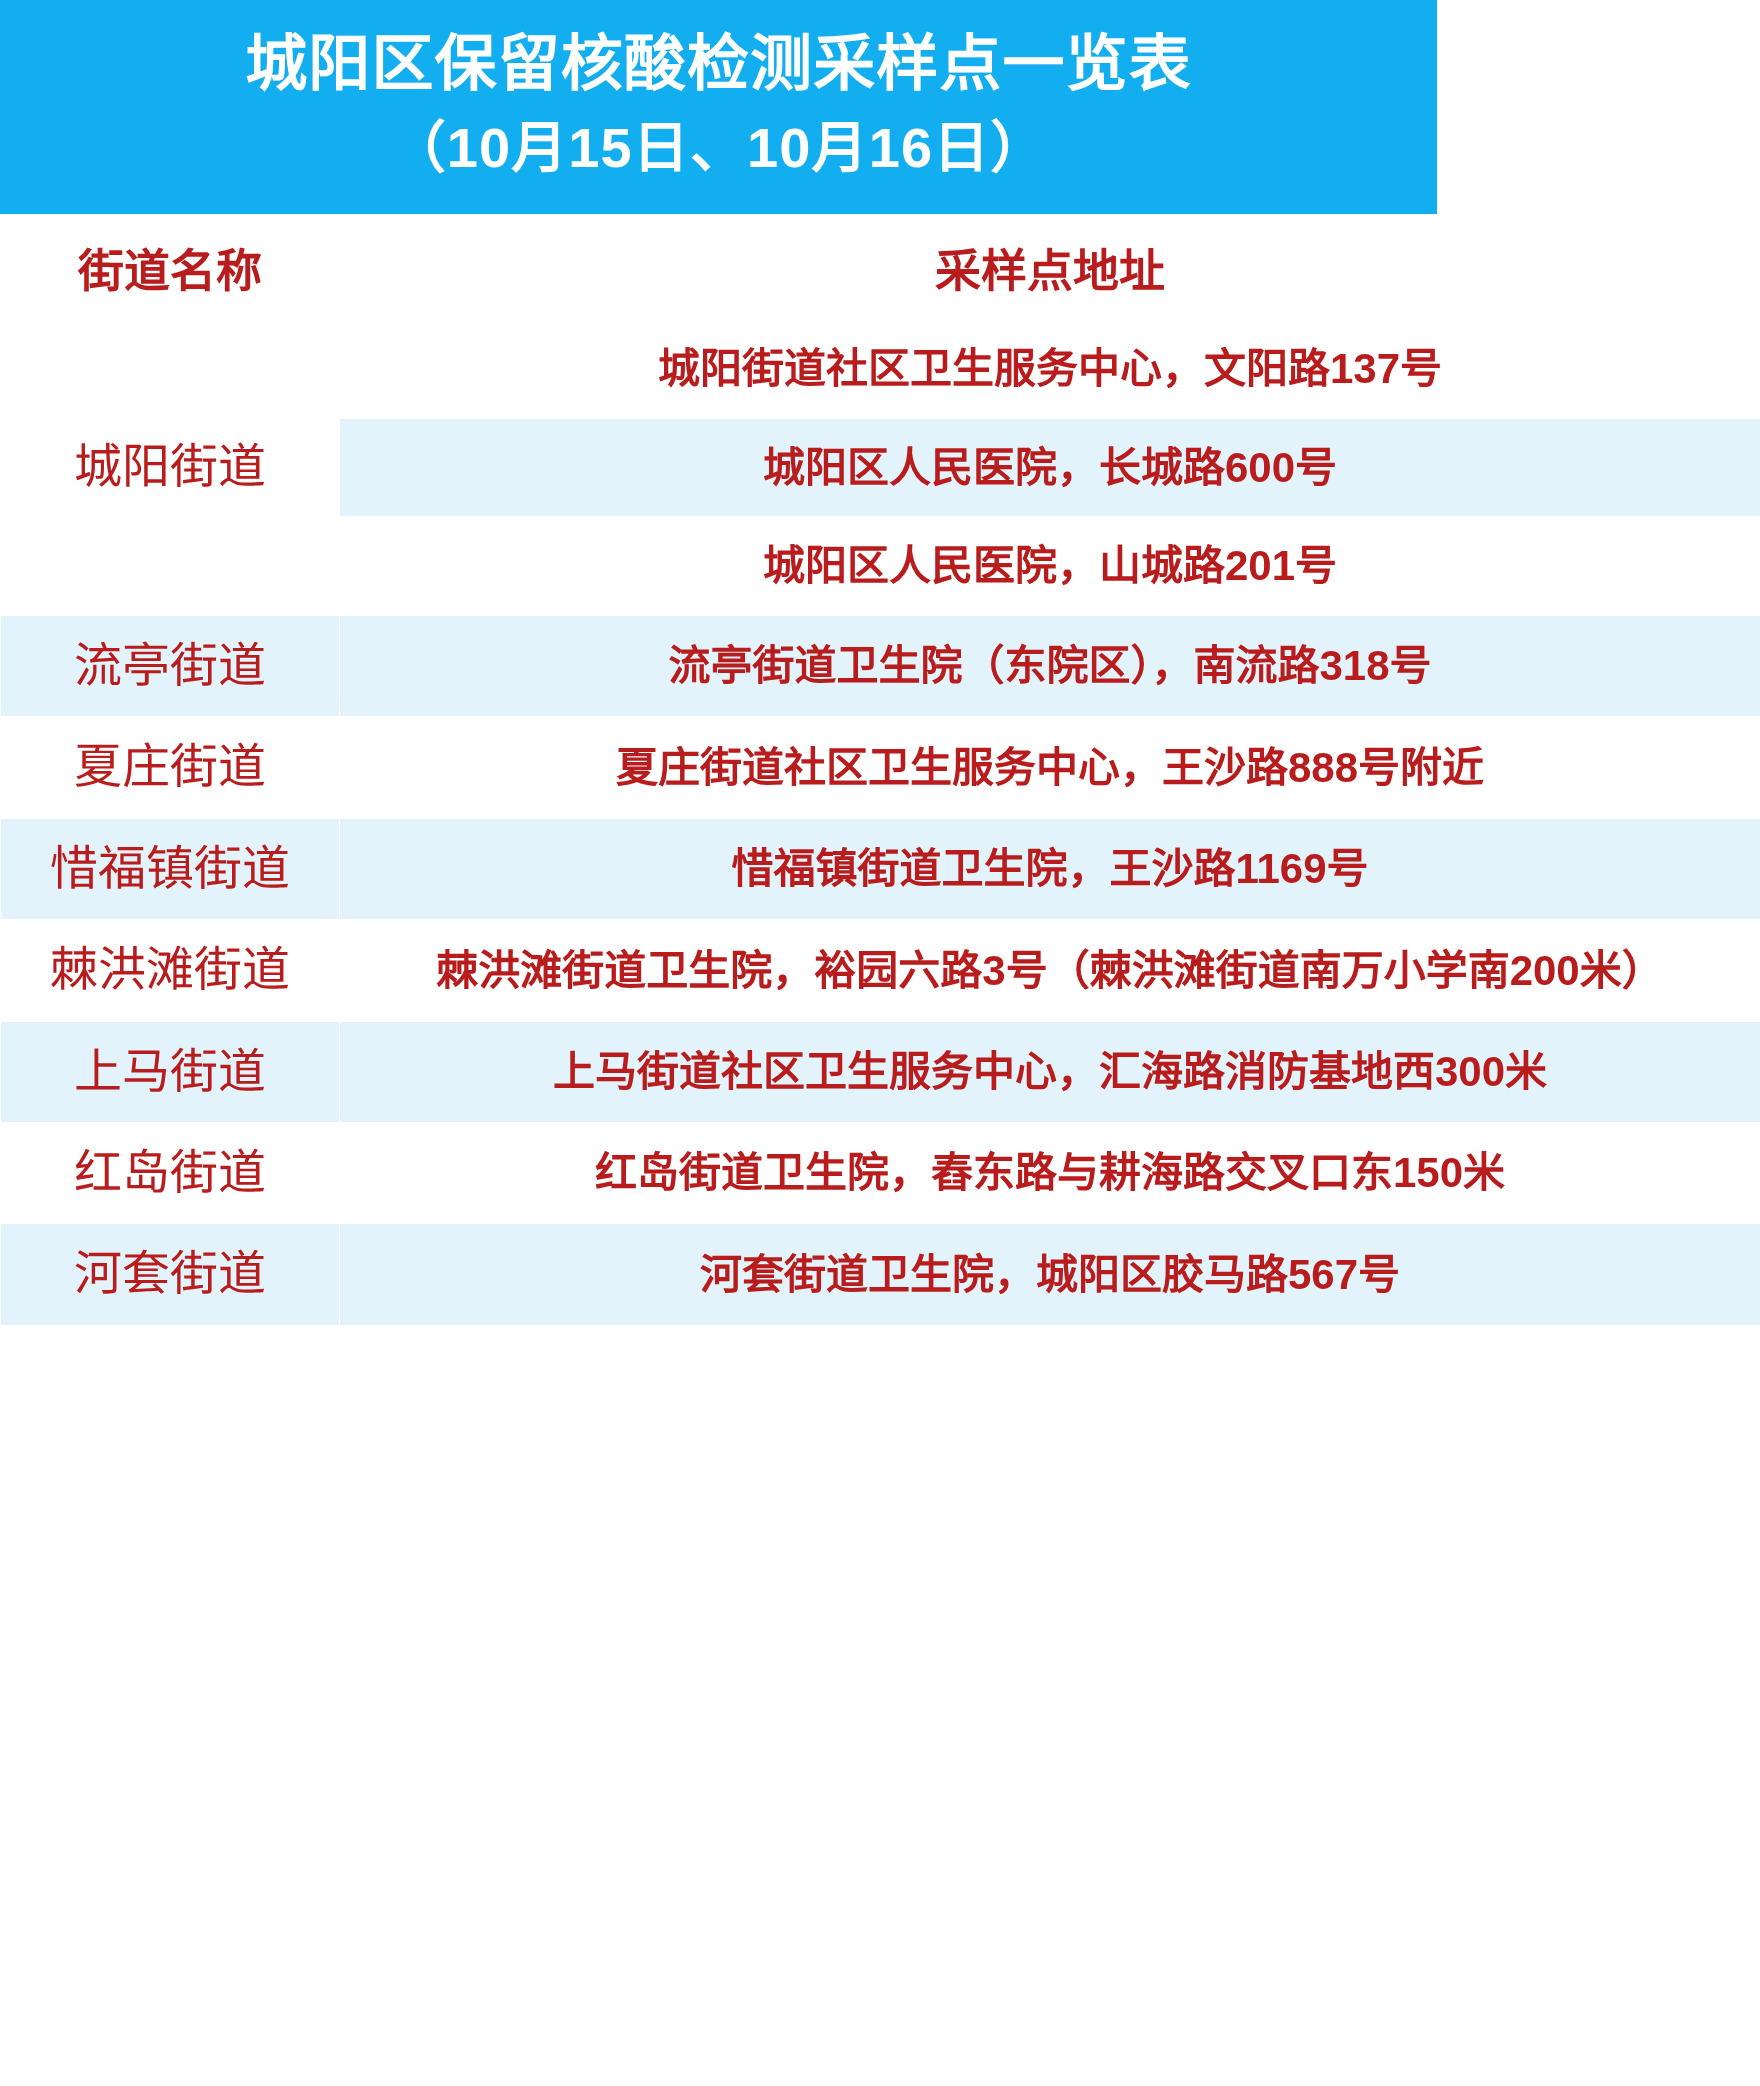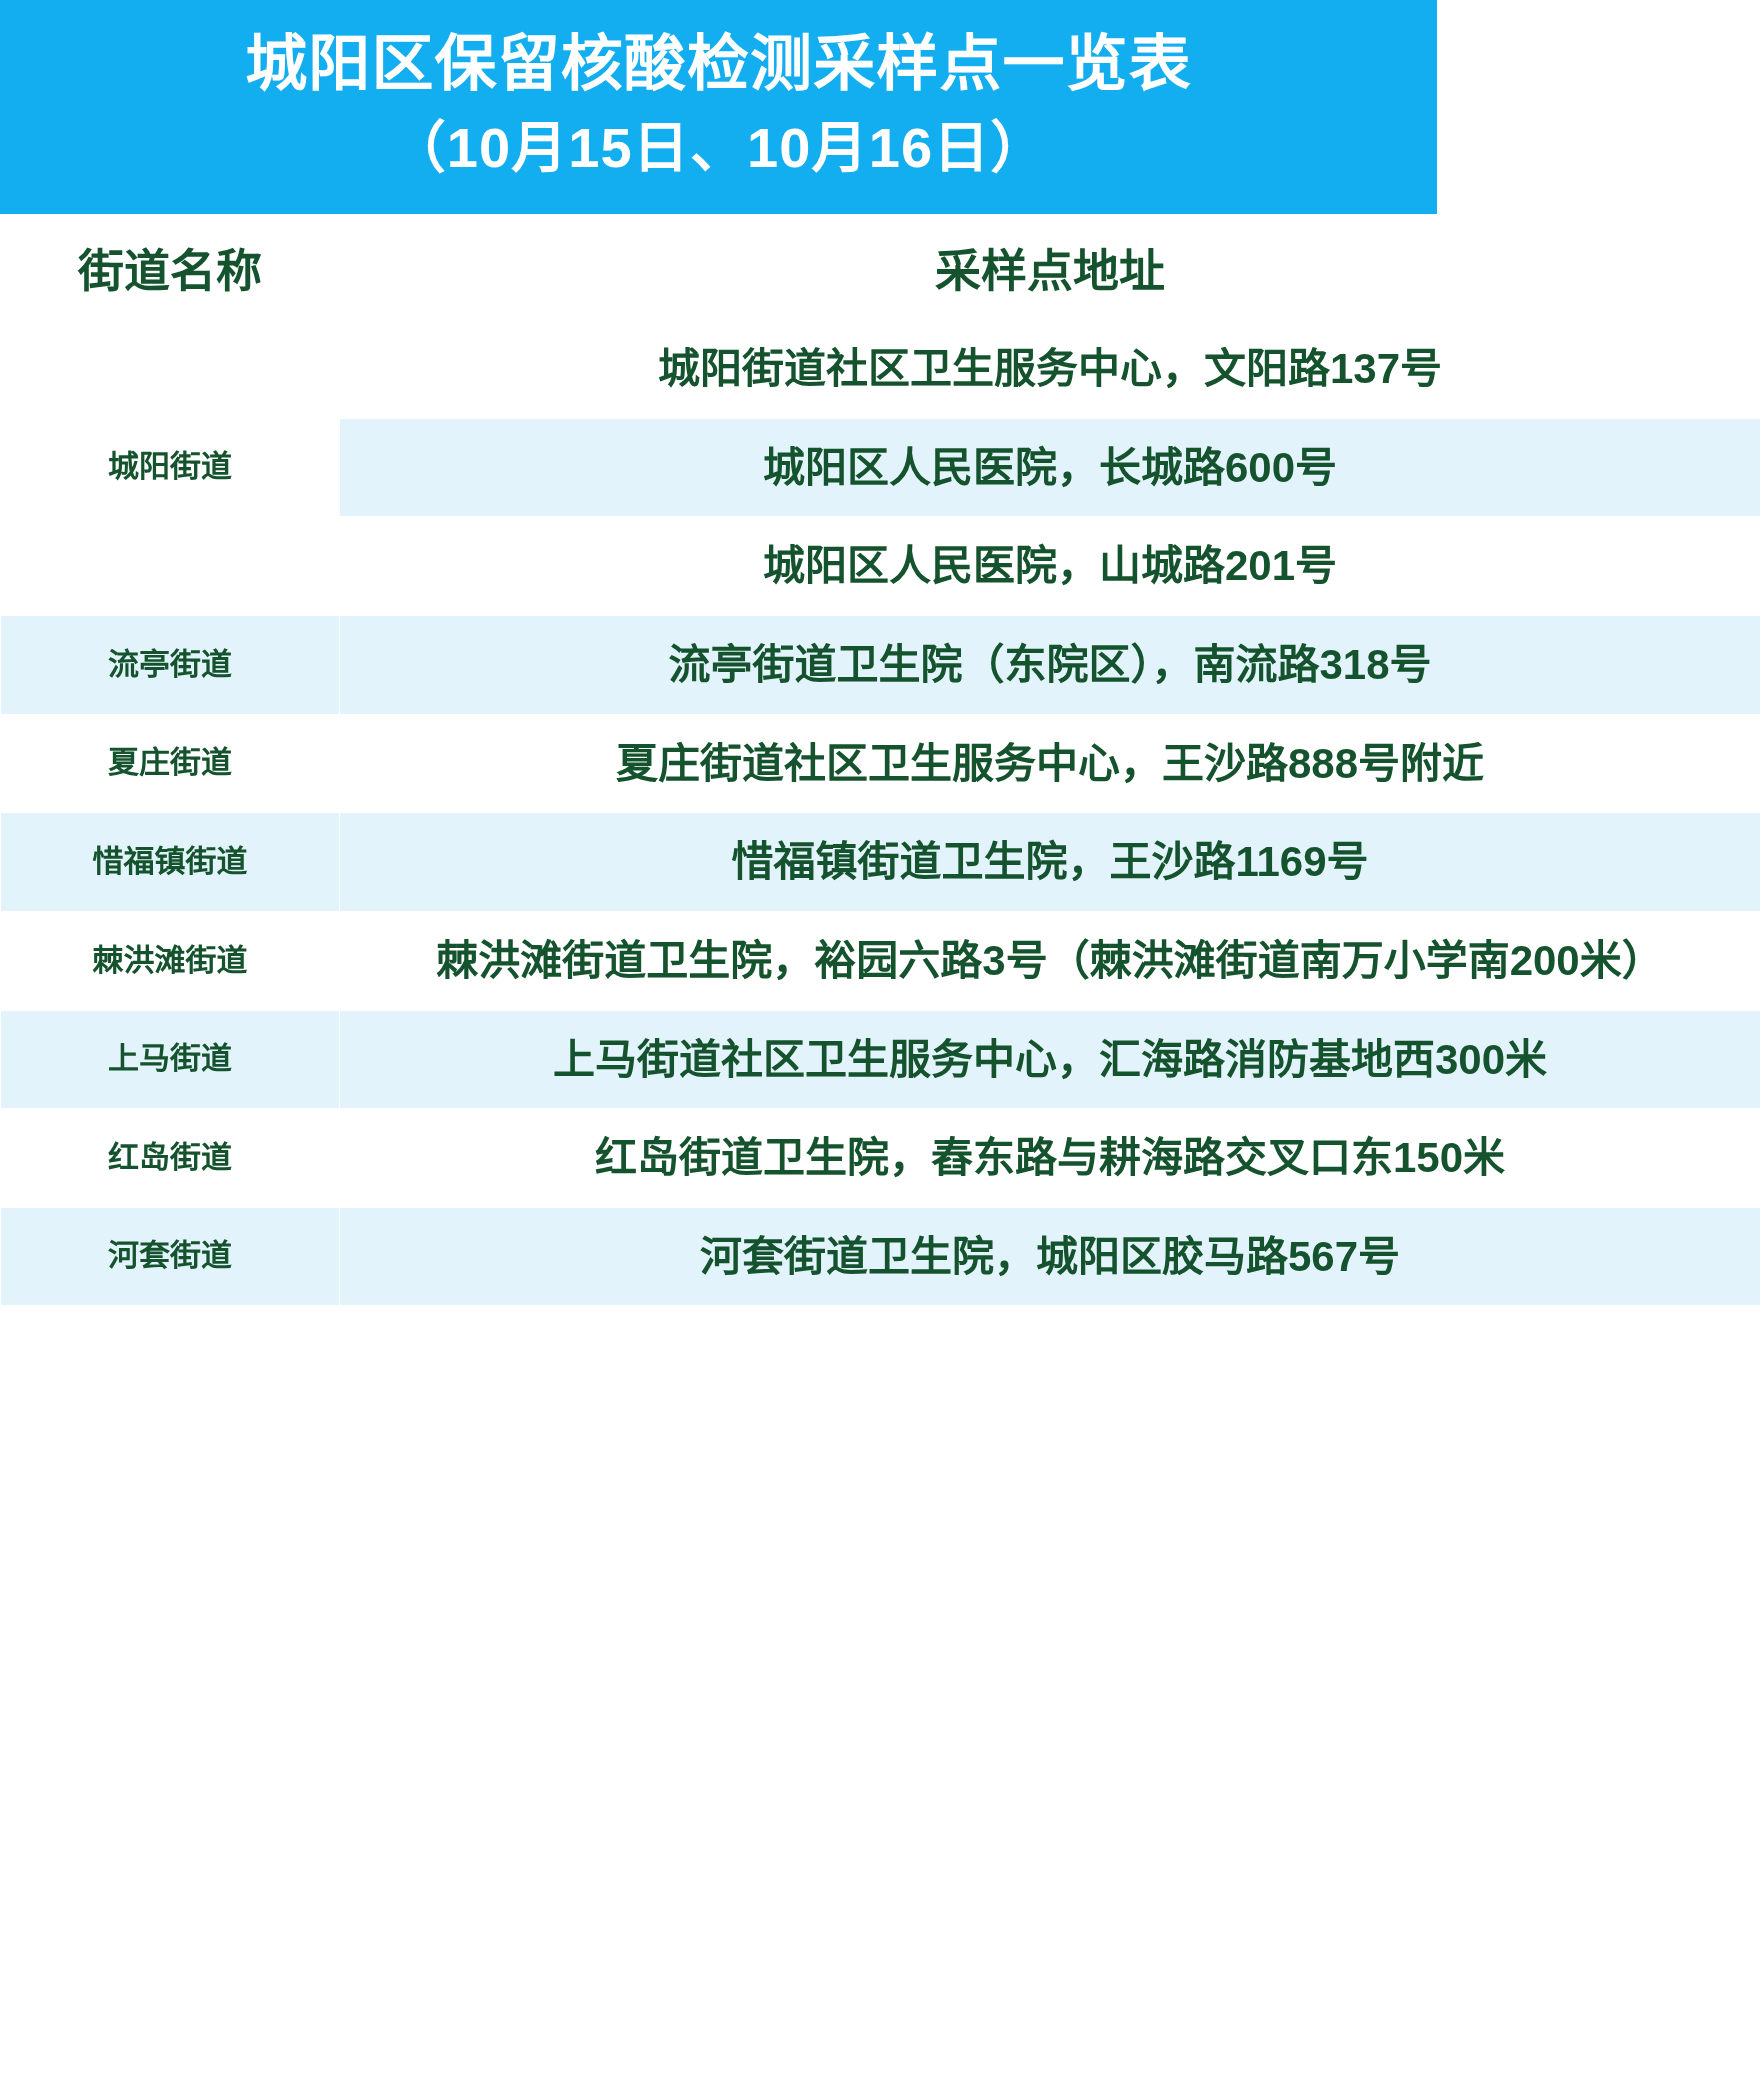--- a/index.html
+++ b/index.html
@@ -46,37 +46,37 @@
     width: 1761px;
     table-layout: fixed;
   }
   table.sheet col.c-street { width: 339px; }
   table.sheet col.c-addr   { width: 1421px; }
 
   table.sheet th, table.sheet td {
     border: 1.7px solid #ffffff;
     text-align: center;
     vertical-align: middle;
-    color: #14532d;
+    color: #b91c1c;
     padding: 19px 13.4px;
     box-sizing: border-box;
   }
 
   
   .head-cell {
     background: #ffffff;
     font-size: 46px;
     font-weight: bold;
     padding-top: 32px;
     padding-bottom: 32px;
   }
 
   .street-cell {
-    font-size: 31px;
-    font-weight: bold;
+    font-size: 48px;
+    font-weight: normal;
     line-height: 1.3;
   }
   .addr-cell {
     font-size: 42px;
     font-weight: bold;
     line-height: 1.42;
   }
 
   .row-white  { background: #ffffff; }
   .row-blue   { background: #E3F3FB; }

